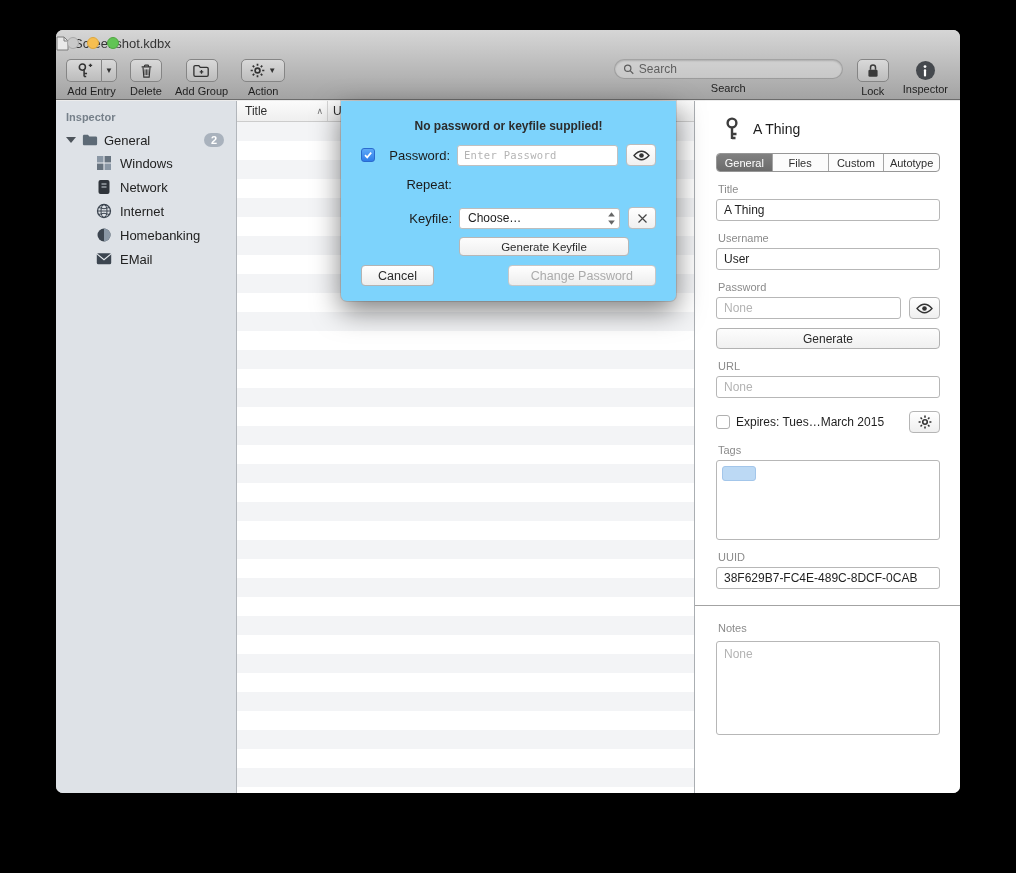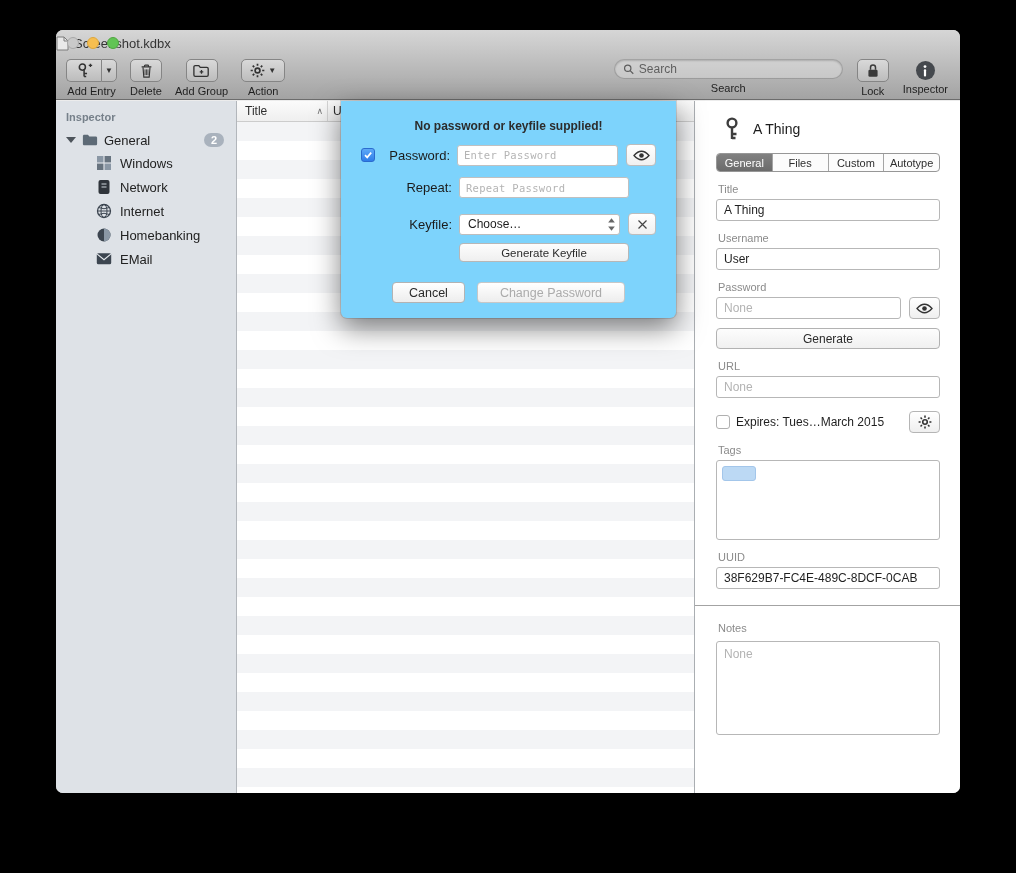--- a/index.html
+++ b/index.html
@@ -125,21 +125,21 @@
   .mini-btn { width:30px; height:22px; margin-left:8px; flex-shrink:0;
               background:linear-gradient(#fff,#f0f0f0); border:1px solid #bdbdbd; border-radius:4px;
               display:flex; align-items:center; justify-content:center; }
   .kf-select { width:174px; height:21px; background:#fff; border:1px solid #bdbdbd; border-radius:3px;
                display:flex; align-items:center; justify-content:space-between;
                padding:0 3px 0 8px; font-size:12px; color:#1d1d1d; }
   .gen-row { margin-top:8px; padding-left:98px; }
   .gen-btn { width:170px; height:19px; background:linear-gradient(#fdfdfd,#efefef);
              border:1px solid #b7b7b7; border-radius:4px; font-size:11.5px; color:#2b2b2b;
              display:flex; align-items:center; justify-content:center; }
-  .sheet-btns { display:flex; justify-content:center; gap:12px; margin-top:20px; }
+  .sheet-btns { display:flex; justify-content:space-between; gap:12px; margin-top:9px; }
   .btn { height:21px; border:1px solid #b3b3b3; border-radius:4px; padding:0 16px;
          background:linear-gradient(#ffffff,#ededed); font-size:12.5px; color:#2b2b2b;
          display:flex; align-items:center; justify-content:center; }
   .btn.disabled { color:#ababab; border-color:#c7c7c7; padding:0 22px; }
 </style>
 </head>
 <body>
 
 <div class="window">
 
@@ -416,21 +416,20 @@
         <svg width="17" height="11" viewBox="0 0 17 11">
           <path d="M1 5.5 Q8.5 -3 16 5.5 Q8.5 14 1 5.5 Z" fill="none" stroke="#333" stroke-width="1.3"></path>
           <circle cx="8.5" cy="5.5" r="2.3" fill="#333"></circle>
         </svg>
       </div>
     </div>
 
     <div class="form-row">
       <span class="cb-spacer"></span>
       <span class="form-label">Repeat:</span>
-      <input class="sheet-input" placeholder="Repeat Password" style="">
     </div>
 
     <div class="form-row" style="margin-top:15px;">
       <span class="cb-spacer"></span>
       <span class="form-label">Keyfile:</span>
       <div class="kf-select">
         <span>Choose…</span>
         <svg width="9" height="15" viewBox="0 0 9 15">
           <path d="M4.5 1.2 L7.8 5.6 L1.2 5.6 Z" fill="#666"></path>
           <path d="M4.5 13.8 L1.2 9.4 L7.8 9.4 Z" fill="#666"></path>

